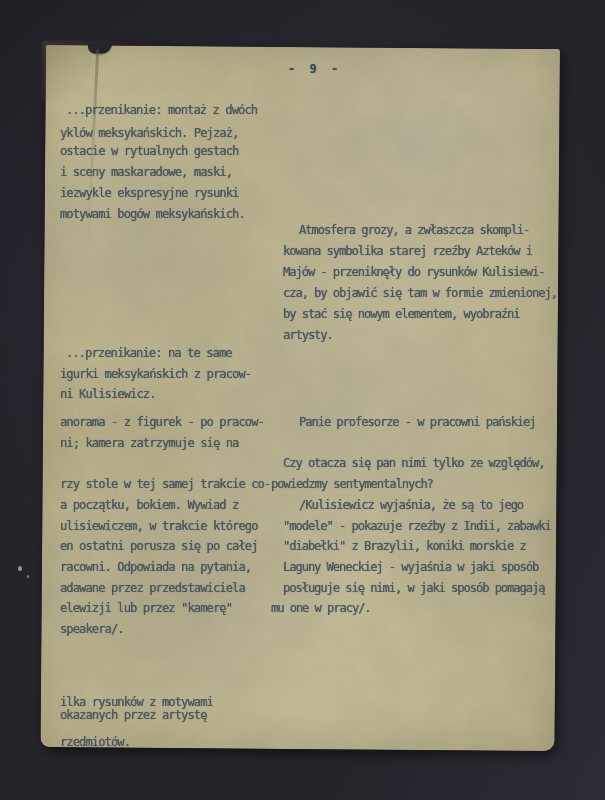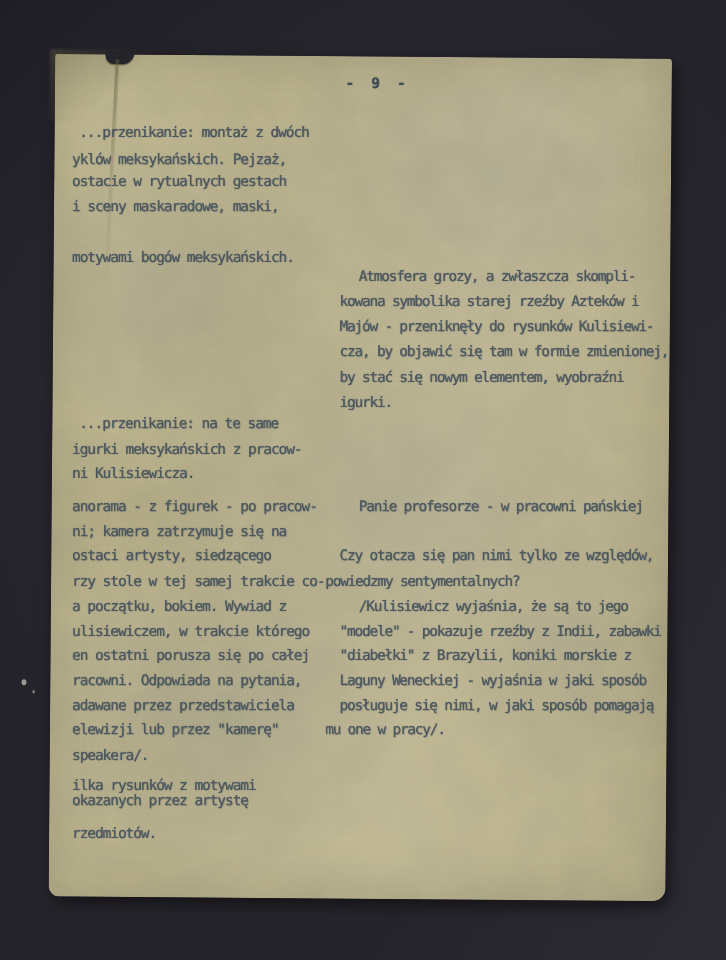--- a/index.html
+++ b/index.html
@@ -48,21 +48,21 @@
     filter:blur(.25px);
   }
   .typeline{
     position:absolute;white-space:pre;
     font-size:12px;line-height:14px;letter-spacing:-0.85px;
     color:var(--ink);opacity:.93;
     text-shadow:0 0 .9px rgba(70,85,96,.85), .5px .4px .6px rgba(70,85,96,.35);
   }
   .rcol{letter-spacing:-1.0px;}
   .pagenum{font-weight:bold;letter-spacing:3.5px;color:var(--ink-strong);opacity:.95;}
-  .tight{line-height:13px;}
+  .tight{line-height:13px;margin-top:48px;}
 </style>
 </head>
 <body>
 
 <div id="scene">
   <div id="paper">
     <svg class="grain" width="514" height="702" xmlns="http://www.w3.org/2000/svg">
       <filter id="gr-fine" x="0" y="0" width="100%" height="100%">
         <feTurbulence type="fractalNoise" baseFrequency="0.85" numOctaves="2" seed="7"></feTurbulence>
         <feColorMatrix type="matrix" values="0 0 0 0 0.38  0 0 0 0 0.44  0 0 0 0 0.52  0 0 0 0.55 0"></feColorMatrix>
@@ -81,33 +81,33 @@
 
   <div class="speck" id="speck-1"></div>
   <div class="speck" id="speck-2"></div>
 
   <div id="text-layer">
       <div class="typeline pagenum" style="left: 288px; top: 62px;">- 9 -</div>
       <div class="typeline" style="left: 66px; top: 103px;">...przenikanie: montaż z dwóch</div>
       <div class="typeline" style="left: 60px; top: 126px;">yklów meksykańskich. Pejzaż,</div>
       <div class="typeline" style="left: 60px; top: 144.4px;">ostacie w rytualnych gestach</div>
       <div class="typeline" style="left: 60px; top: 165.1px;">i sceny maskaradowe, maski,</div>
+      <div class="typeline" style="left: 60px; top: 185.8px;">iezwykle ekspresyjne rysunki</div>
       <div class="typeline" style="left: 60px; top: 206.5px;">motywami bogów meksykańskich.</div>
       <div class="typeline rcol" style="left: 299px; top: 223px;">Atmosfera grozy, a zwłaszcza skompli-</div>
       <div class="typeline rcol" style="left: 283px; top: 243.9px;">kowana symbolika starej rzeźby Azteków i</div>
       <div class="typeline rcol" style="left: 283px; top: 264.8px;">Majów - przeniknęły do rysunków Kulisiewi-</div>
       <div class="typeline rcol" style="left: 283px; top: 285.7px;">cza, by objawić się tam w formie zmienionej,</div>
       <div class="typeline rcol" style="left: 283px; top: 306.6px;">by stać się nowym elementem, wyobraźni</div>
-      <div class="typeline rcol" style="left: 283px; top: 327.5px;">igurki.</div>
+      <div class="typeline rcol" style="left: 283px; top: 327.5px;">artysty.</div>
       <div class="typeline" style="left: 66px; top: 346px;">...przenikanie: na te same</div>
       <div class="typeline" style="left: 60px; top: 366.5px;">igurki meksykańskich z pracow-</div>
-      <div class="typeline" style="left: 60px; top: 387px;">ni Kulisiewicza.</div>
+      <div class="typeline" style="left: 60px; top: 387px;">ni Kulisiewicz.</div>
       <div class="typeline" style="left: 60px; top: 415px;">anorama - z figurek - po pracow-</div>
       <div class="typeline" style="left: 60px; top: 435.7px;">ni; kamera zatrzymuje się na</div>
-      <div class="typeline" style="left: 60px; top: 456.4px;">ostaci artysty, siedzącego</div>
       <div class="typeline" style="left: 60px; top: 477.1px;">rzy stole w tej samej trakcie co-</div>
       <div class="typeline" style="left: 60px; top: 497.8px;">a początku, bokiem. Wywiad z</div>
       <div class="typeline" style="left: 60px; top: 518.5px;">ulisiewiczem, w trakcie którego</div>
       <div class="typeline" style="left: 60px; top: 539.2px;">en ostatni porusza się po całej</div>
       <div class="typeline" style="left: 60px; top: 559.9px;">racowni. Odpowiada na pytania,</div>
       <div class="typeline" style="left: 60px; top: 580.6px;">adawane przez przedstawiciela</div>
       <div class="typeline" style="left: 60px; top: 601.3px;">elewizji lub przez "kamerę"</div>
       <div class="typeline" style="left: 60px; top: 622px; text-align: right;">speakera/.</div>
       <div class="typeline rcol" style="left: 299px; top: 415px;">Panie profesorze - w pracowni pańskiej</div>
       <div class="typeline rcol" style="left: 283px; top: 456.4px;">Czy otacza się pan nimi tylko ze względów,</div>

